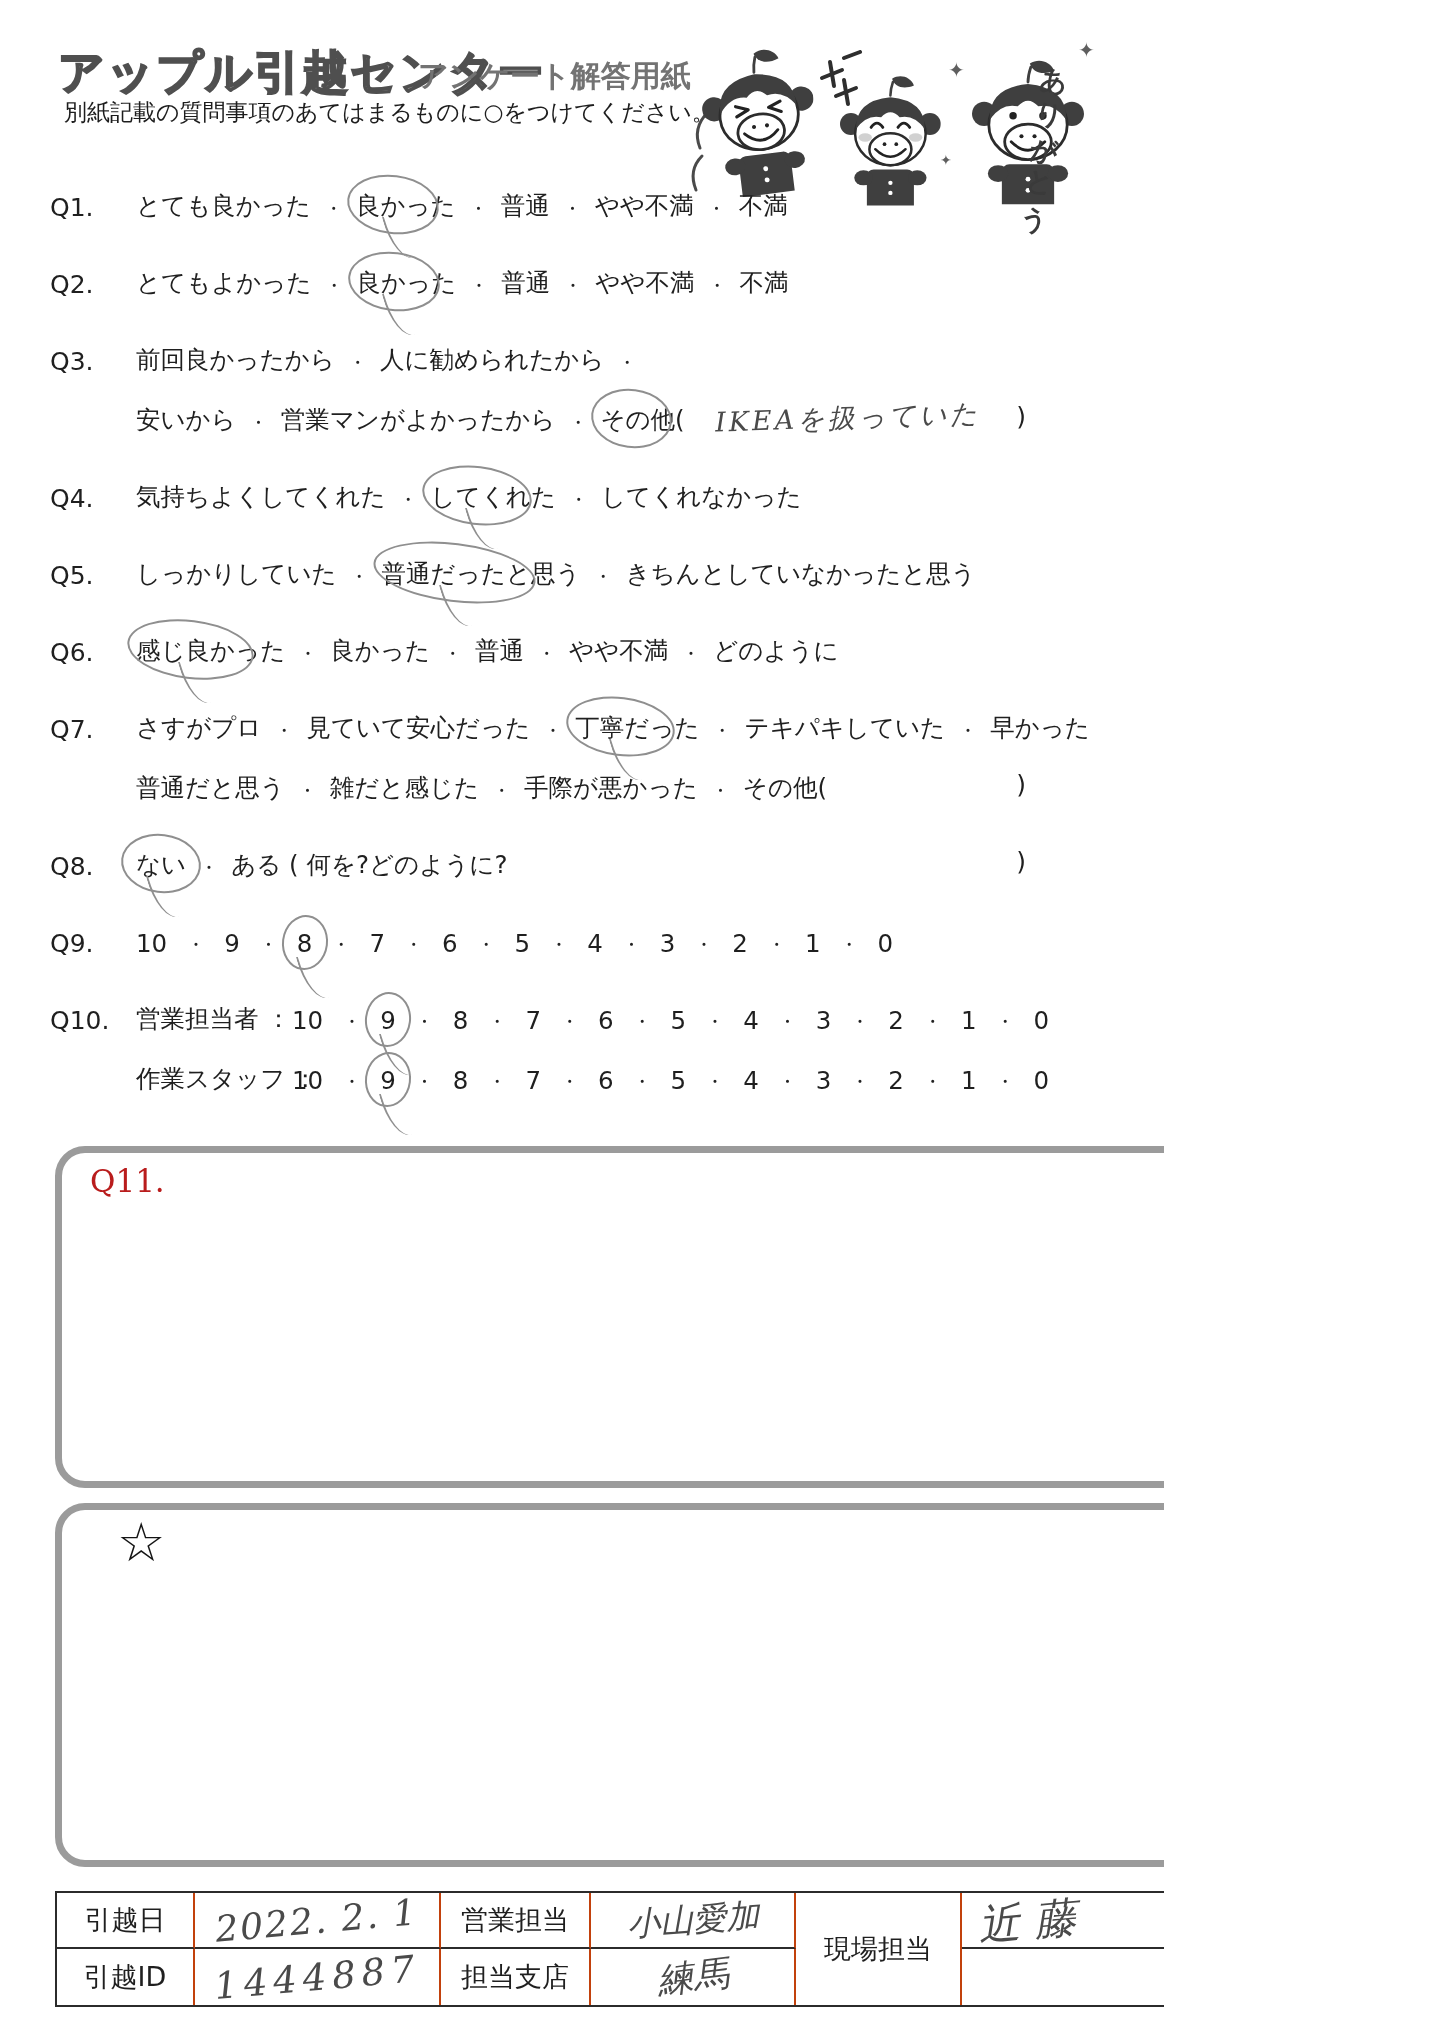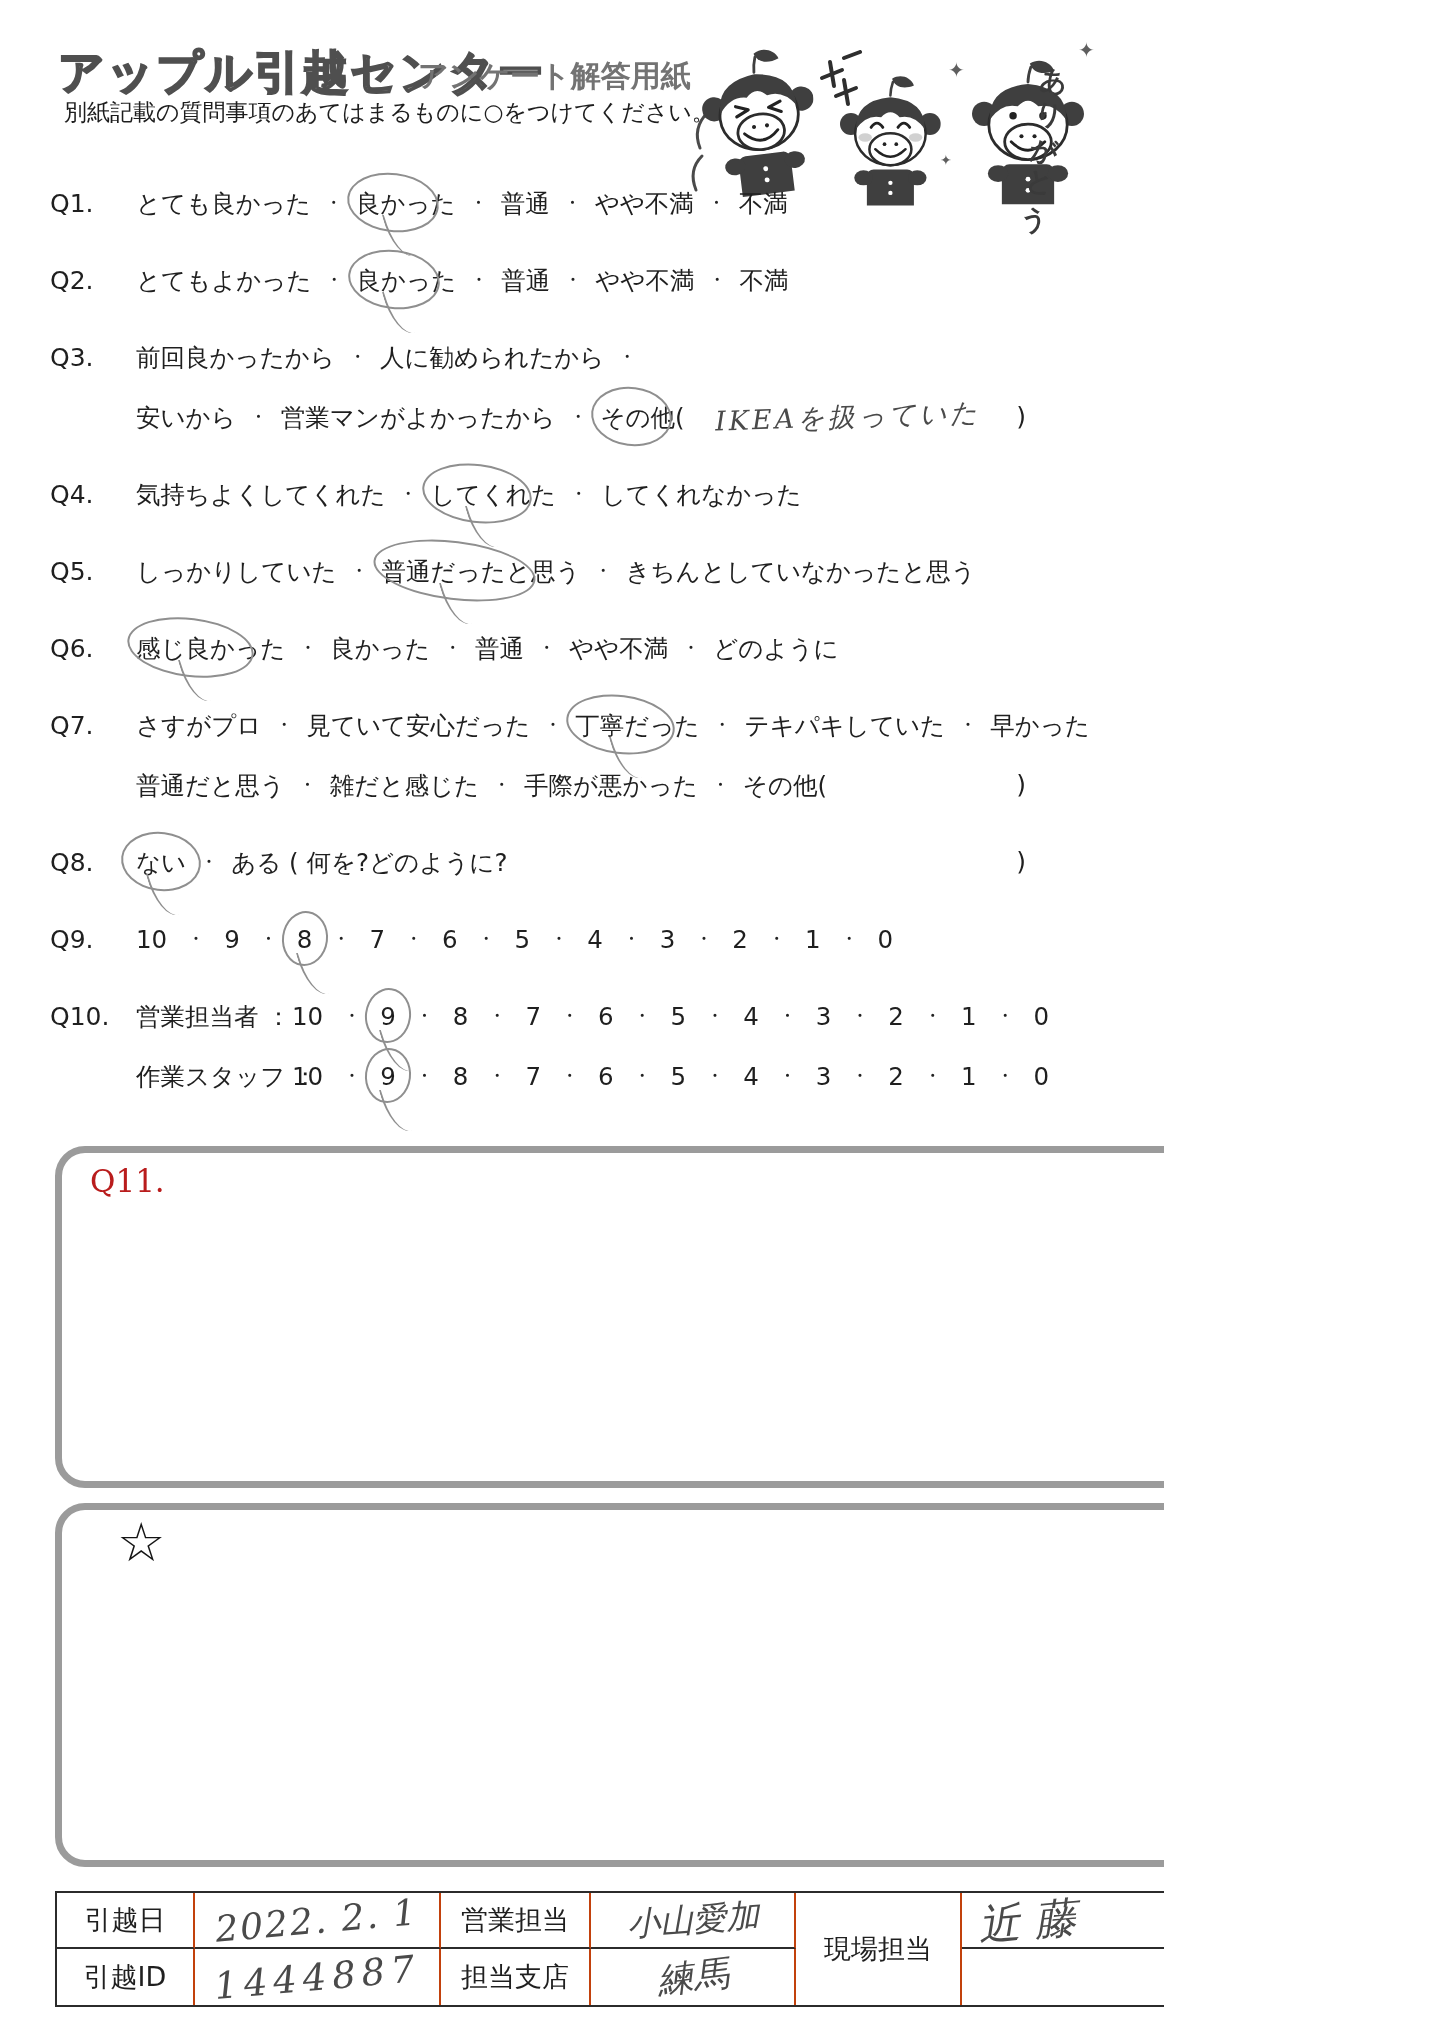--- a/index.html
+++ b/index.html
@@ -32,21 +32,21 @@
   .spark{position:absolute;color:#5f5f5f;font-size:20px;}
   .sp1{left:258px;top:22px;}
   .sp2{left:250px;top:116px;font-size:14px;}
   .sp3{left:388px;top:2px;}
   .thanks{position:absolute;left:1028px;top:48px;writing-mode:vertical-rl;text-orientation:upright;
           font-size:27px;font-weight:bold;color:#3a3a3a;transform:rotate(8deg);letter-spacing:4px;}
 
   
   .questions{position:absolute;left:0;top:184px;width:100%;}
   .q{margin-bottom:39px;}
-  .q-line{position:relative;height:38px;display:flex;align-items:center;font-size:24.5px;white-space:nowrap;}
+  .q-line{position:relative;height:38px;display:flex;align-items:flex-end;font-size:24.5px;white-space:nowrap;}
   .q-line + .q-line{margin-top:22px;}
   .q-id{flex:none;width:86px;padding-left:50px;font-size:25px;}
   .q-prefix{flex:none;width:156px;}
   .q-sep{margin:0 13px;font-size:19px;color:#222;}
   .nums .q-sep{margin:0 19px;}
   .q-opt{position:relative;}
   .close-paren{position:absolute;right:138px;top:4px;font-size:25px;}
 
   
   .mark{position:absolute;left:-9px;top:-14px;bottom:-12px;width:calc(72% + 16px);

